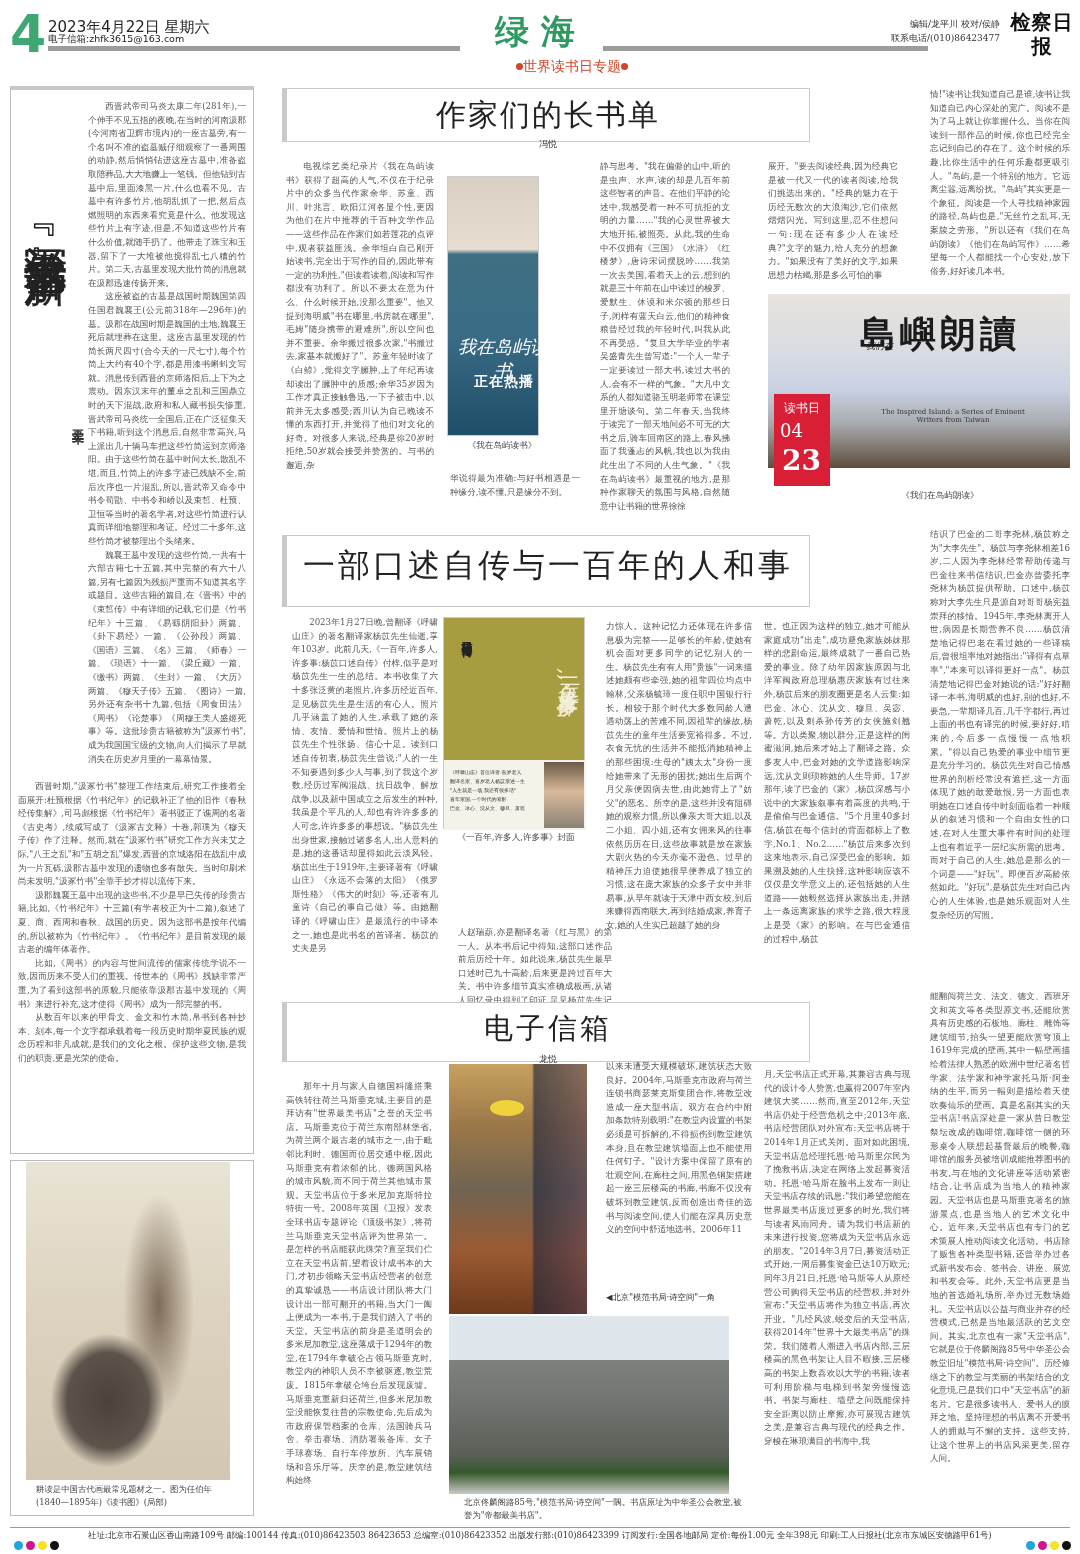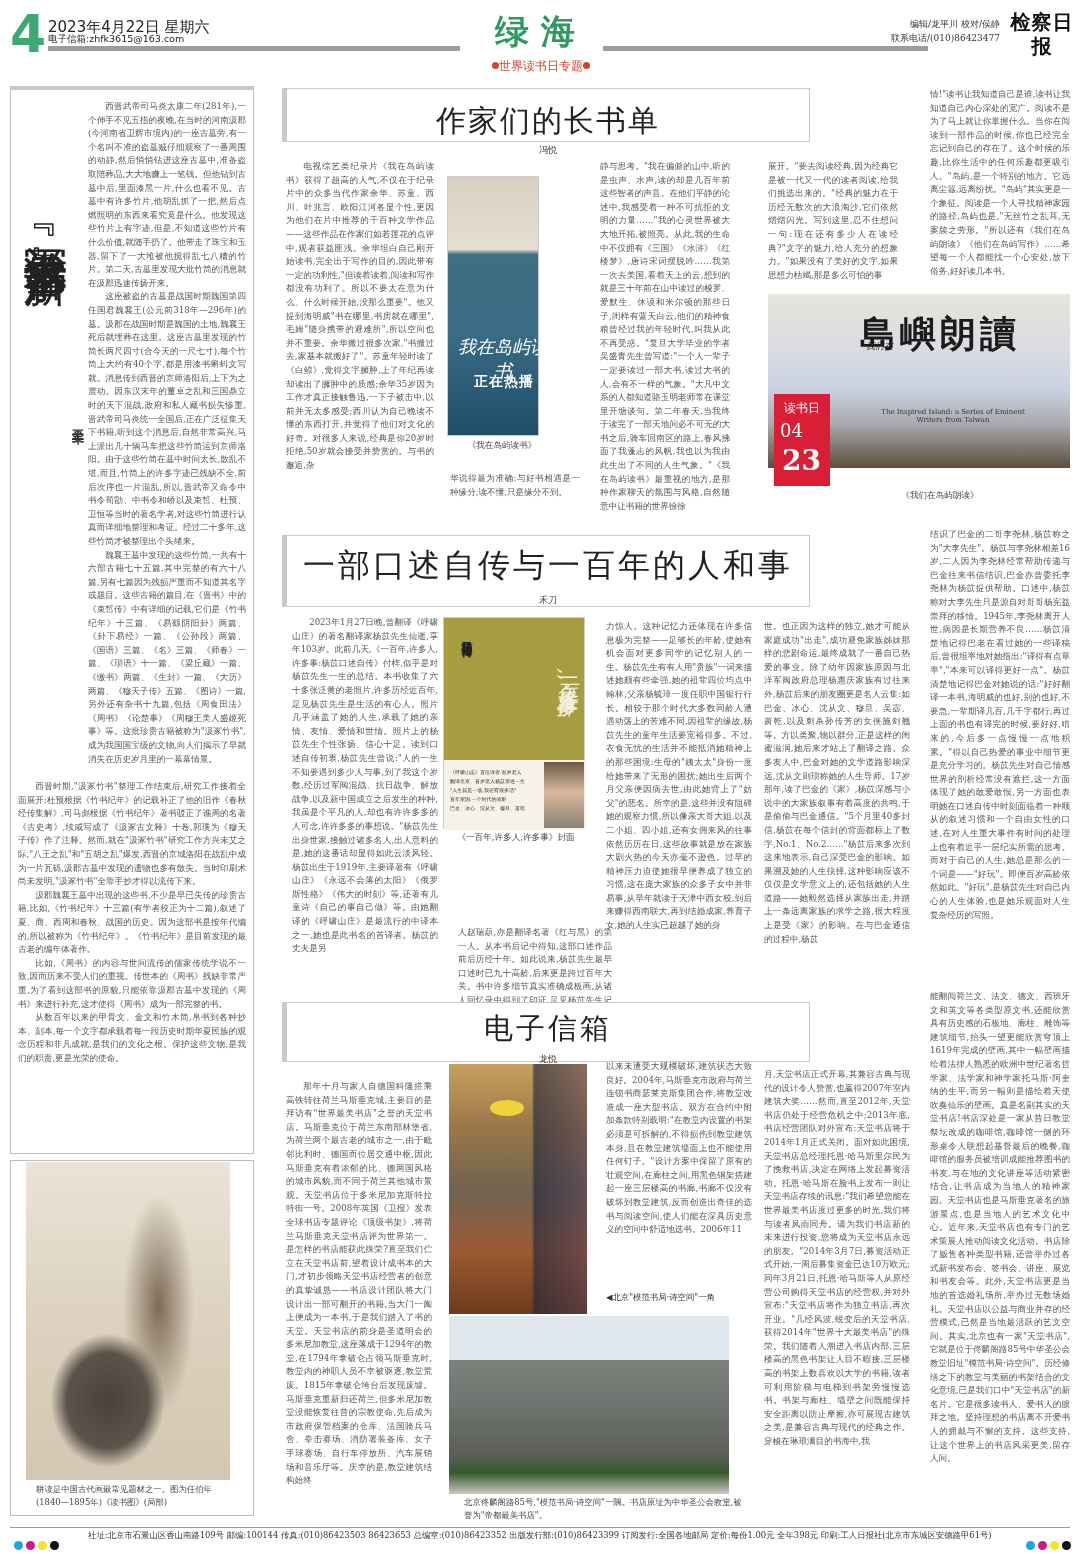--- a/index.html
+++ b/index.html
@@ -7,21 +7,21 @@
   body { position: relative; font-family: "DejaVu Serif", "Liberation Serif", serif; color: #3a3a3a; }
 
   
   .masthead { position: absolute; left: 0; top: 0; width: 1080px; height: 80px; }
   .page-num { position: absolute; left: 10px; top: 8px; font-family: "DejaVu Sans", sans-serif; font-weight: bold; font-size: 52px; color: #3fa872; line-height: 1; }
   .date-line { position: absolute; left: 48px; top: 18px; font-family: "DejaVu Sans", sans-serif; font-size: 15px; color: #222; }
   .email-line { position: absolute; left: 48px; top: 33px; font-family: "DejaVu Sans", sans-serif; font-size: 9.5px; color: #222; }
   .rule-left { position: absolute; left: 48px; top: 46px; width: 412px; height: 5px; background: #9c9c9c; }
   .rule-right { position: absolute; left: 603px; top: 46px; width: 325px; height: 5px; background: #9c9c9c; }
   .section-title { position: absolute; left: 476px; top: 14px; width: 130px; text-align: center; font-family: "DejaVu Sans", sans-serif; font-weight: bold; font-size: 34px; color: #2e9a5f; letter-spacing: 12px; line-height: 1; }
-  .section-sub { position: absolute; left: 466px; top: 58px; width: 150px; text-align: center; font-family: "DejaVu Sans", sans-serif; font-size: 12px; color: #d2452a; }
+  .section-sub { position: absolute; left: 478px; top: 58px; width: 150px; text-align: right; font-family: "DejaVu Sans", sans-serif; font-size: 14px; color: #d2452a; }
   .section-sub .dot { display: inline-block; width: 7px; height: 7px; border-radius: 50%; background: #d2452a; vertical-align: 1px; }
   .editor-line { position: absolute; left: 880px; top: 18px; width: 120px; text-align: right; font-size: 9px; color: #333; }
   .phone-line { position: absolute; left: 880px; top: 32px; width: 120px; text-align: right; font-size: 9px; color: #333; }
   .logo { position: absolute; left: 1010px; top: 10px; width: 64px; height: 52px; font-family: "DejaVu Serif", serif; font-weight: bold; font-size: 20px; line-height: 24px; color: #111; text-align: center; letter-spacing: 1px; }
 
   
   .left-box { position: absolute; left: 10px; top: 86px; width: 244px; height: 1068px; border: 1px solid #bdbdbd; border-top: 4px solid #c8c8c8; }
   .vert-title { position: absolute; left: 22px; top: 210px; width: 50px; font-family: "DejaVu Sans", sans-serif; font-weight: 300; font-size: 44px; line-height: 52px; color: #222; writing-mode: vertical-rl; letter-spacing: 2px; }
   .vert-author { position: absolute; left: 66px; top: 420px; width: 20px; font-family: "DejaVu Sans", sans-serif; font-weight: bold; font-size: 12px; color: #333; writing-mode: vertical-rl; letter-spacing: 2px; }
   .left-body { position: absolute; left: 88px; top: 100px; width: 158px; font-size: 8.6px; line-height: 13.6px; color: #555; text-align: justify; }
@@ -34,21 +34,21 @@
       radial-gradient(ellipse 25% 50% at 65% 45%, #7d6b58 0%, transparent 70%),
       linear-gradient(180deg, #eae4d6 0%, #ddd3c0 45%, #d2c7b2 100%); }
   .painting-caption { position: absolute; left: 36px; top: 1483px; width: 200px; font-size: 8.4px; line-height: 13px; color: #444; }
 
   
   .hbox { position: absolute; left: 282px; width: 528px; border: 1px solid #c9c9c9; border-left: 5px solid #c9c9c9; background: #fff; }
   .hbox .title { font-family: "DejaVu Sans", sans-serif; font-weight: 300; color: #222; text-align: center; }
   .hbox .byline { font-family: "DejaVu Sans", sans-serif; font-size: 9px; color: #333; text-align: center; }
 
   .h1box { top: 88px; height: 54px; }
-  .h1box .title { font-size: 30px; margin-top: 12px; letter-spacing: 2px; }
+  .h1box .title { font-size: 30px; margin-top: 6px; letter-spacing: 2px; }
   .h1box .byline { margin-top: 2px; }
 
   .h2box { top: 535px; height: 72px; }
   .h2box .title { font-size: 32px; margin-top: 8px; letter-spacing: 3px; }
   .h2box .byline { margin-top: 6px; }
 
   .h3box { top: 1002px; height: 60px; }
   .h3box .title { font-size: 29px; margin-top: 6px; letter-spacing: 3px; }
   .h3box .byline { margin-top: 4px; }
 
@@ -182,21 +182,20 @@
     <div class="cal-label">读书日</div>
     <div class="cal-month">04</div>
     <div class="cal-day">23</div>
   </div>
   <div class="island-caption">《我们在岛屿朗读》</div>
 </article>
 
 <article>
   <div class="hbox h2box">
     <h1 class="title">一部口述自传与一百年的人和事</h1>
-    <div class="byline">禾刀</div>
   </div>
   <div class="col a2c1 para" style="height:362px;overflow:hidden;">2023年1月27日晚,曾翻译《呼啸山庄》的著名翻译家杨苡先生仙逝,享年103岁。此前几天,《一百年,许多人,许多事:杨苡口述自传》付梓,似乎是对杨苡先生一生的总结。本书收集了六十多张泛黄的老照片,许多历经近百年,足见杨苡先生是生活的有心人。照片几乎涵盖了她的人生,承载了她的亲情、友情、爱情和世情。照片上的杨苡先生个性张扬、信心十足。读到口述自传初衷,杨苡先生曾说:"人的一生不知要遇到多少人与事,到了我这个岁数,经历过军阀混战、抗日战争、解放战争,以及新中国成立之后发生的种种,我虽是个平凡的人,却也有许许多多的人可念,许许多多的事想说。"杨苡先生出身世家,接触过诸多名人,出人意料的是,她的这番话却显得如此云淡风轻。杨苡出生于1919年,主要译著有《呼啸山庄》《永远不会落的太阳》《俄罗斯性格》《伟大的时刻》等,还著有儿童诗《自己的事自己做》等。由她翻译的《呼啸山庄》是最流行的中译本之一,她也是此书名的首译者。杨苡的丈夫是另</div>
 
   <div class="book-cover">
     <div class="bc-vtitle">杨苡口述自传</div>
     <div class="bc-script">一百年,许多人,许多事</div>
     <div class="bc-band"></div>
     <div class="bc-lines">
       <div>《呼啸山庄》首位译者·百岁老人</div>
       <div>翻译名家、百岁老人杨苡亲述一生</div>

